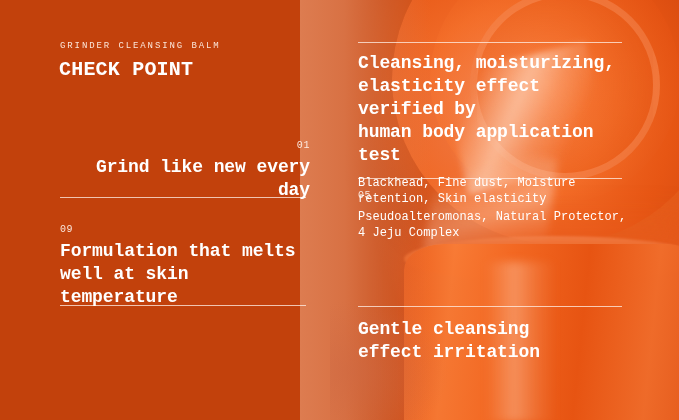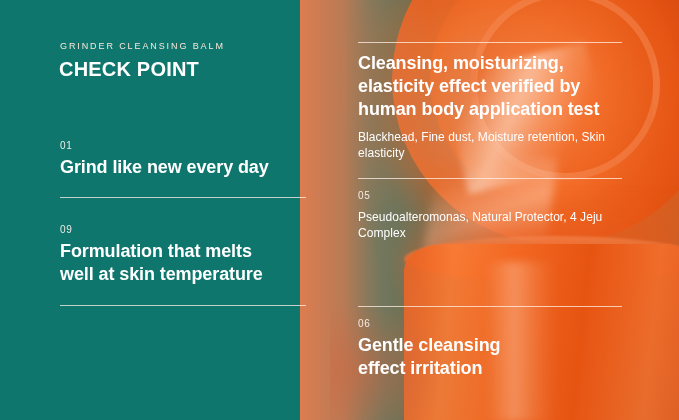--- a/index.html
+++ b/index.html
@@ -6,22 +6,22 @@
     margin: 0;
     padding: 0;
     background: #ffffff;
   }
 
   #banner {
     position: relative;
     width: 679px;
     height: 420px;
     overflow: hidden;
-    background: #0f766e;
-    font-family: Liberation Sans, sans-serif;
+    background: #c2410c;
+    font-family: Liberation Mono, monospace;
     -webkit-font-smoothing: antialiased;
   }
 
   
   .photo-layer {
     position: absolute;
     inset: 0;
     overflow: hidden;
   }
 
@@ -243,21 +243,21 @@
   .item-sub {
     font-size: 12px;
     font-weight: 400;
     line-height: 1.3;
     letter-spacing: 0.05px;
     color: #ffffff;
     margin: 9px 0 0 0;
   }
 
   
-  .item-01 { left: 60px;  top: 140px; width: 250px; }
+  .item-01 { left: 60px;  top: 140px; width: 250px; text-align: right; }
   .item-02 { left: 60px;  top: 224px; width: 250px; }
   .item-03 { left: 60px;  top: 325px; width: 250px; }
 
   
   .item-04 { left: 358px; top: 52px;  width: 270px; }
   .item-05 { left: 358px; top: 190px; width: 270px; }
   .item-06 { left: 358px; top: 318px; width: 270px; }
 </style>
 </head>
 <body>
@@ -308,19 +308,18 @@
 human body application test</p>
       <p class="item-sub">Blackhead, Fine dust, Moisture retention, Skin elasticity</p>
     </div>
 
     <div class="item item-05">
       <p class="item-num">05</p>
       <p class="item-sub">Pseudoalteromonas, Natural Protector, 4 Jeju Complex</p>
     </div>
 
     <div class="item item-06">
-      <p class="item-num">06</p>
       <p class="item-title">Gentle cleansing
 effect irritation</p>
     </div>
 
   </div>
 </div>
 
 </body></html>

